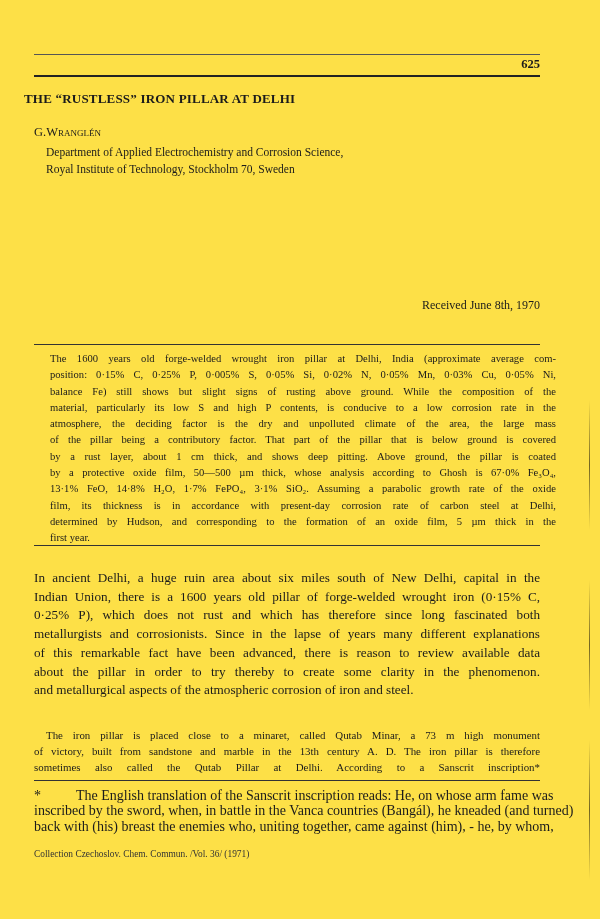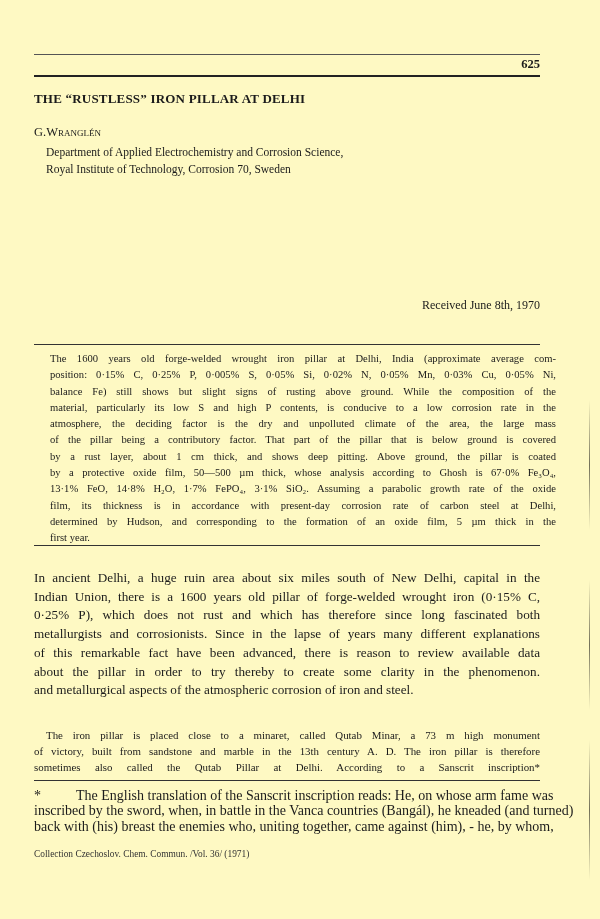--- a/index.html
+++ b/index.html
@@ -12,21 +12,21 @@
       height: 919px;
       position: relative;
       overflow: hidden;
       font-family: "Liberation Serif", "DejaVu Serif", serif;
       color: #1b1b1b;
     }
     .page {
       position: absolute;
       left: 0; top: 0;
       width: 600px; height: 919px;
-      background: #fef9c3;
+      background: #fde047;
     }
     .rule {
       position: absolute;
       left: 34px;
       width: 506px;
       background: #222;
     }
     .rule.top1 { top: 54px; height: 1.4px; background: #555; }
     .rule.top2 { top: 75px; height: 1.6px; }
     .rule.abs-top { top: 344px; height: 1.4px; background: #333; }
@@ -35,21 +35,21 @@
 
     .page-number {
       position: absolute;
       right: 60px;
       top: 57px;
       font-weight: bold;
       font-size: 12.5px;
     }
     .title {
       position: absolute;
-      left: 34px;
+      left: 24px;
       top: 91px;
       font-weight: bold;
       font-size: 13px;
       letter-spacing: 0.2px;
     }
     .author {
       position: absolute;
       left: 34px;
       top: 125px;
       font-size: 12.5px;
@@ -148,21 +148,21 @@
   <div class="rule top1"></div>
   <div class="page-number">625</div>
   <div class="rule top2"></div>
 
   <div class="title">THE “RUSTLESS” IRON PILLAR AT DELHI</div>
 
   <div class="author">
     <span>G.</span><span class="sc">Wranglén</span>
   </div>
   <div class="affil l1">Department of Applied Electrochemistry and Corrosion Science,</div>
-  <div class="affil l2">Royal Institute of Technology, Corrosion 70, Sweden</div>
+  <div class="affil l2">Royal Institute of Technology, Stockholm 70, Sweden</div>
 
   <div class="received">Received June 8th, 1970</div>
 
   <div class="rule abs-top"></div>
   <div class="abstract">
     <span class="ln">The 1600 years old forge-welded wrought iron pillar at Delhi, India (approximate average com-</span>
     <span class="ln">position: 0·15% C, 0·25% P, 0·005% S, 0·05% Si, 0·02% N, 0·05% Mn, 0·03% Cu, 0·05% Ni,</span>
     <span class="ln">balance Fe) still shows but slight signs of rusting above ground. While the composition of the</span>
     <span class="ln">material, particularly its low S and high P contents, is conducive to a low corrosion rate in the</span>
     <span class="ln">atmosphere, the deciding factor is the dry and unpolluted climate of the area, the large mass</span>

